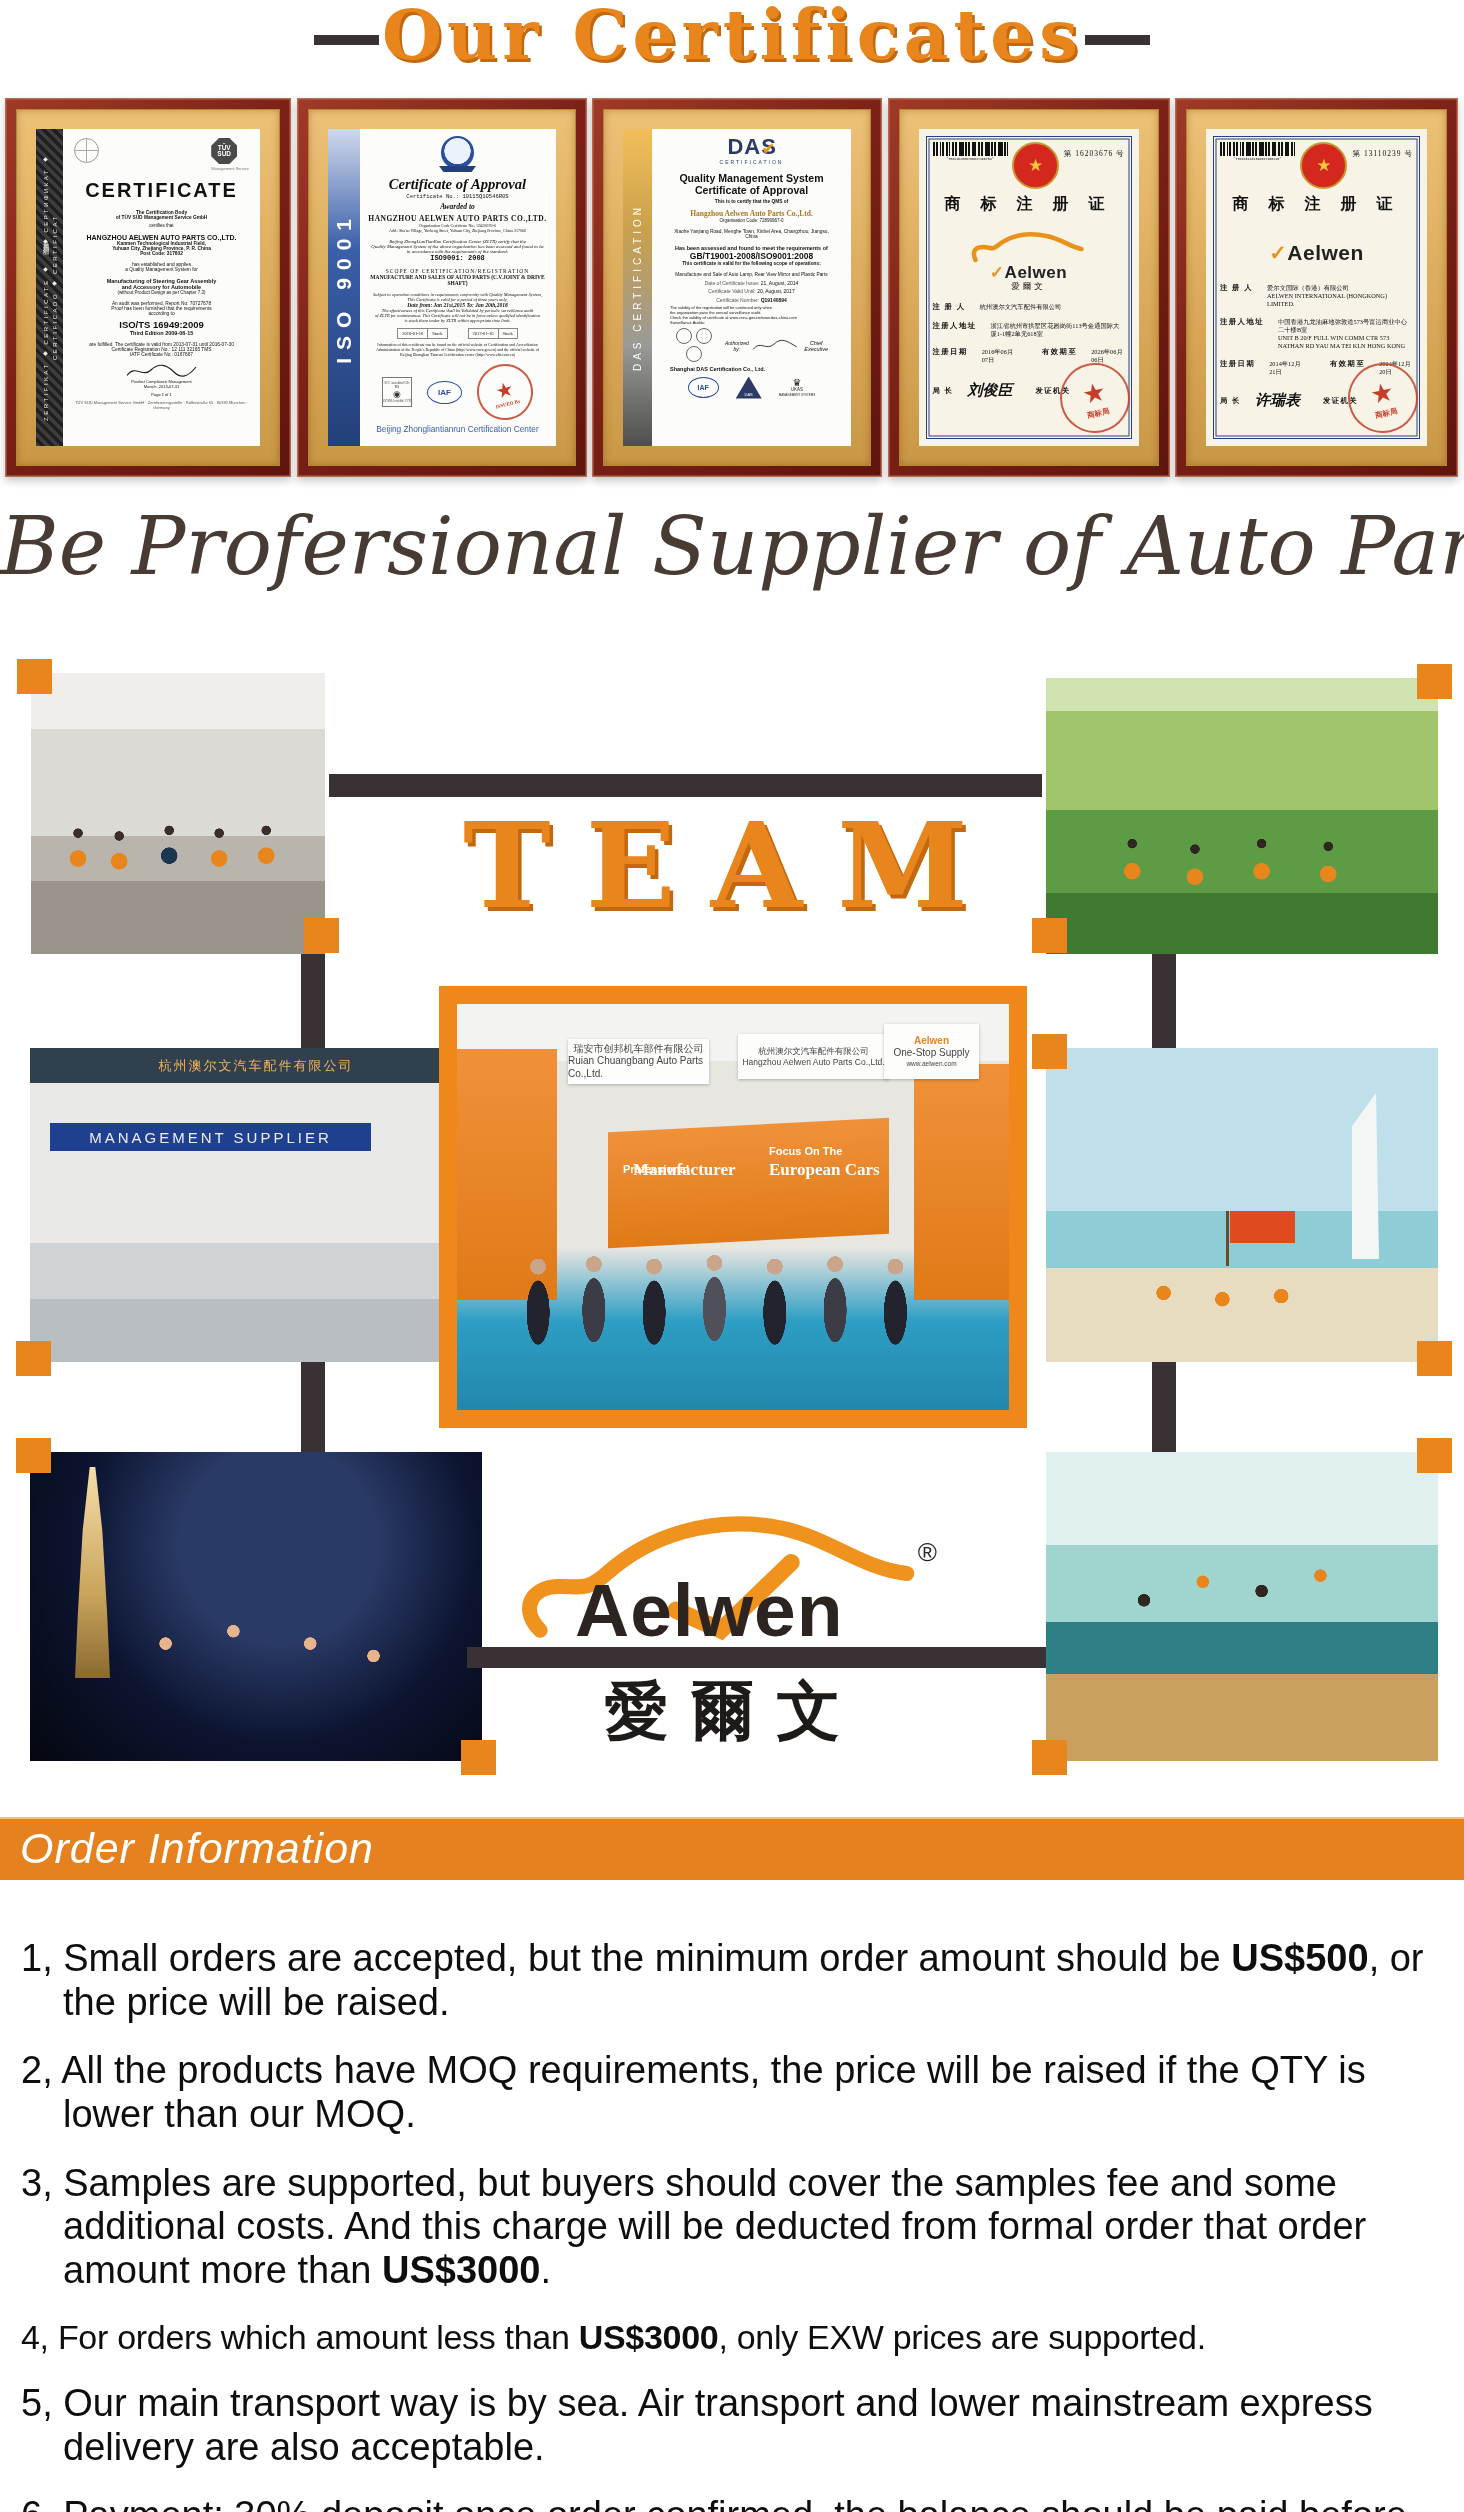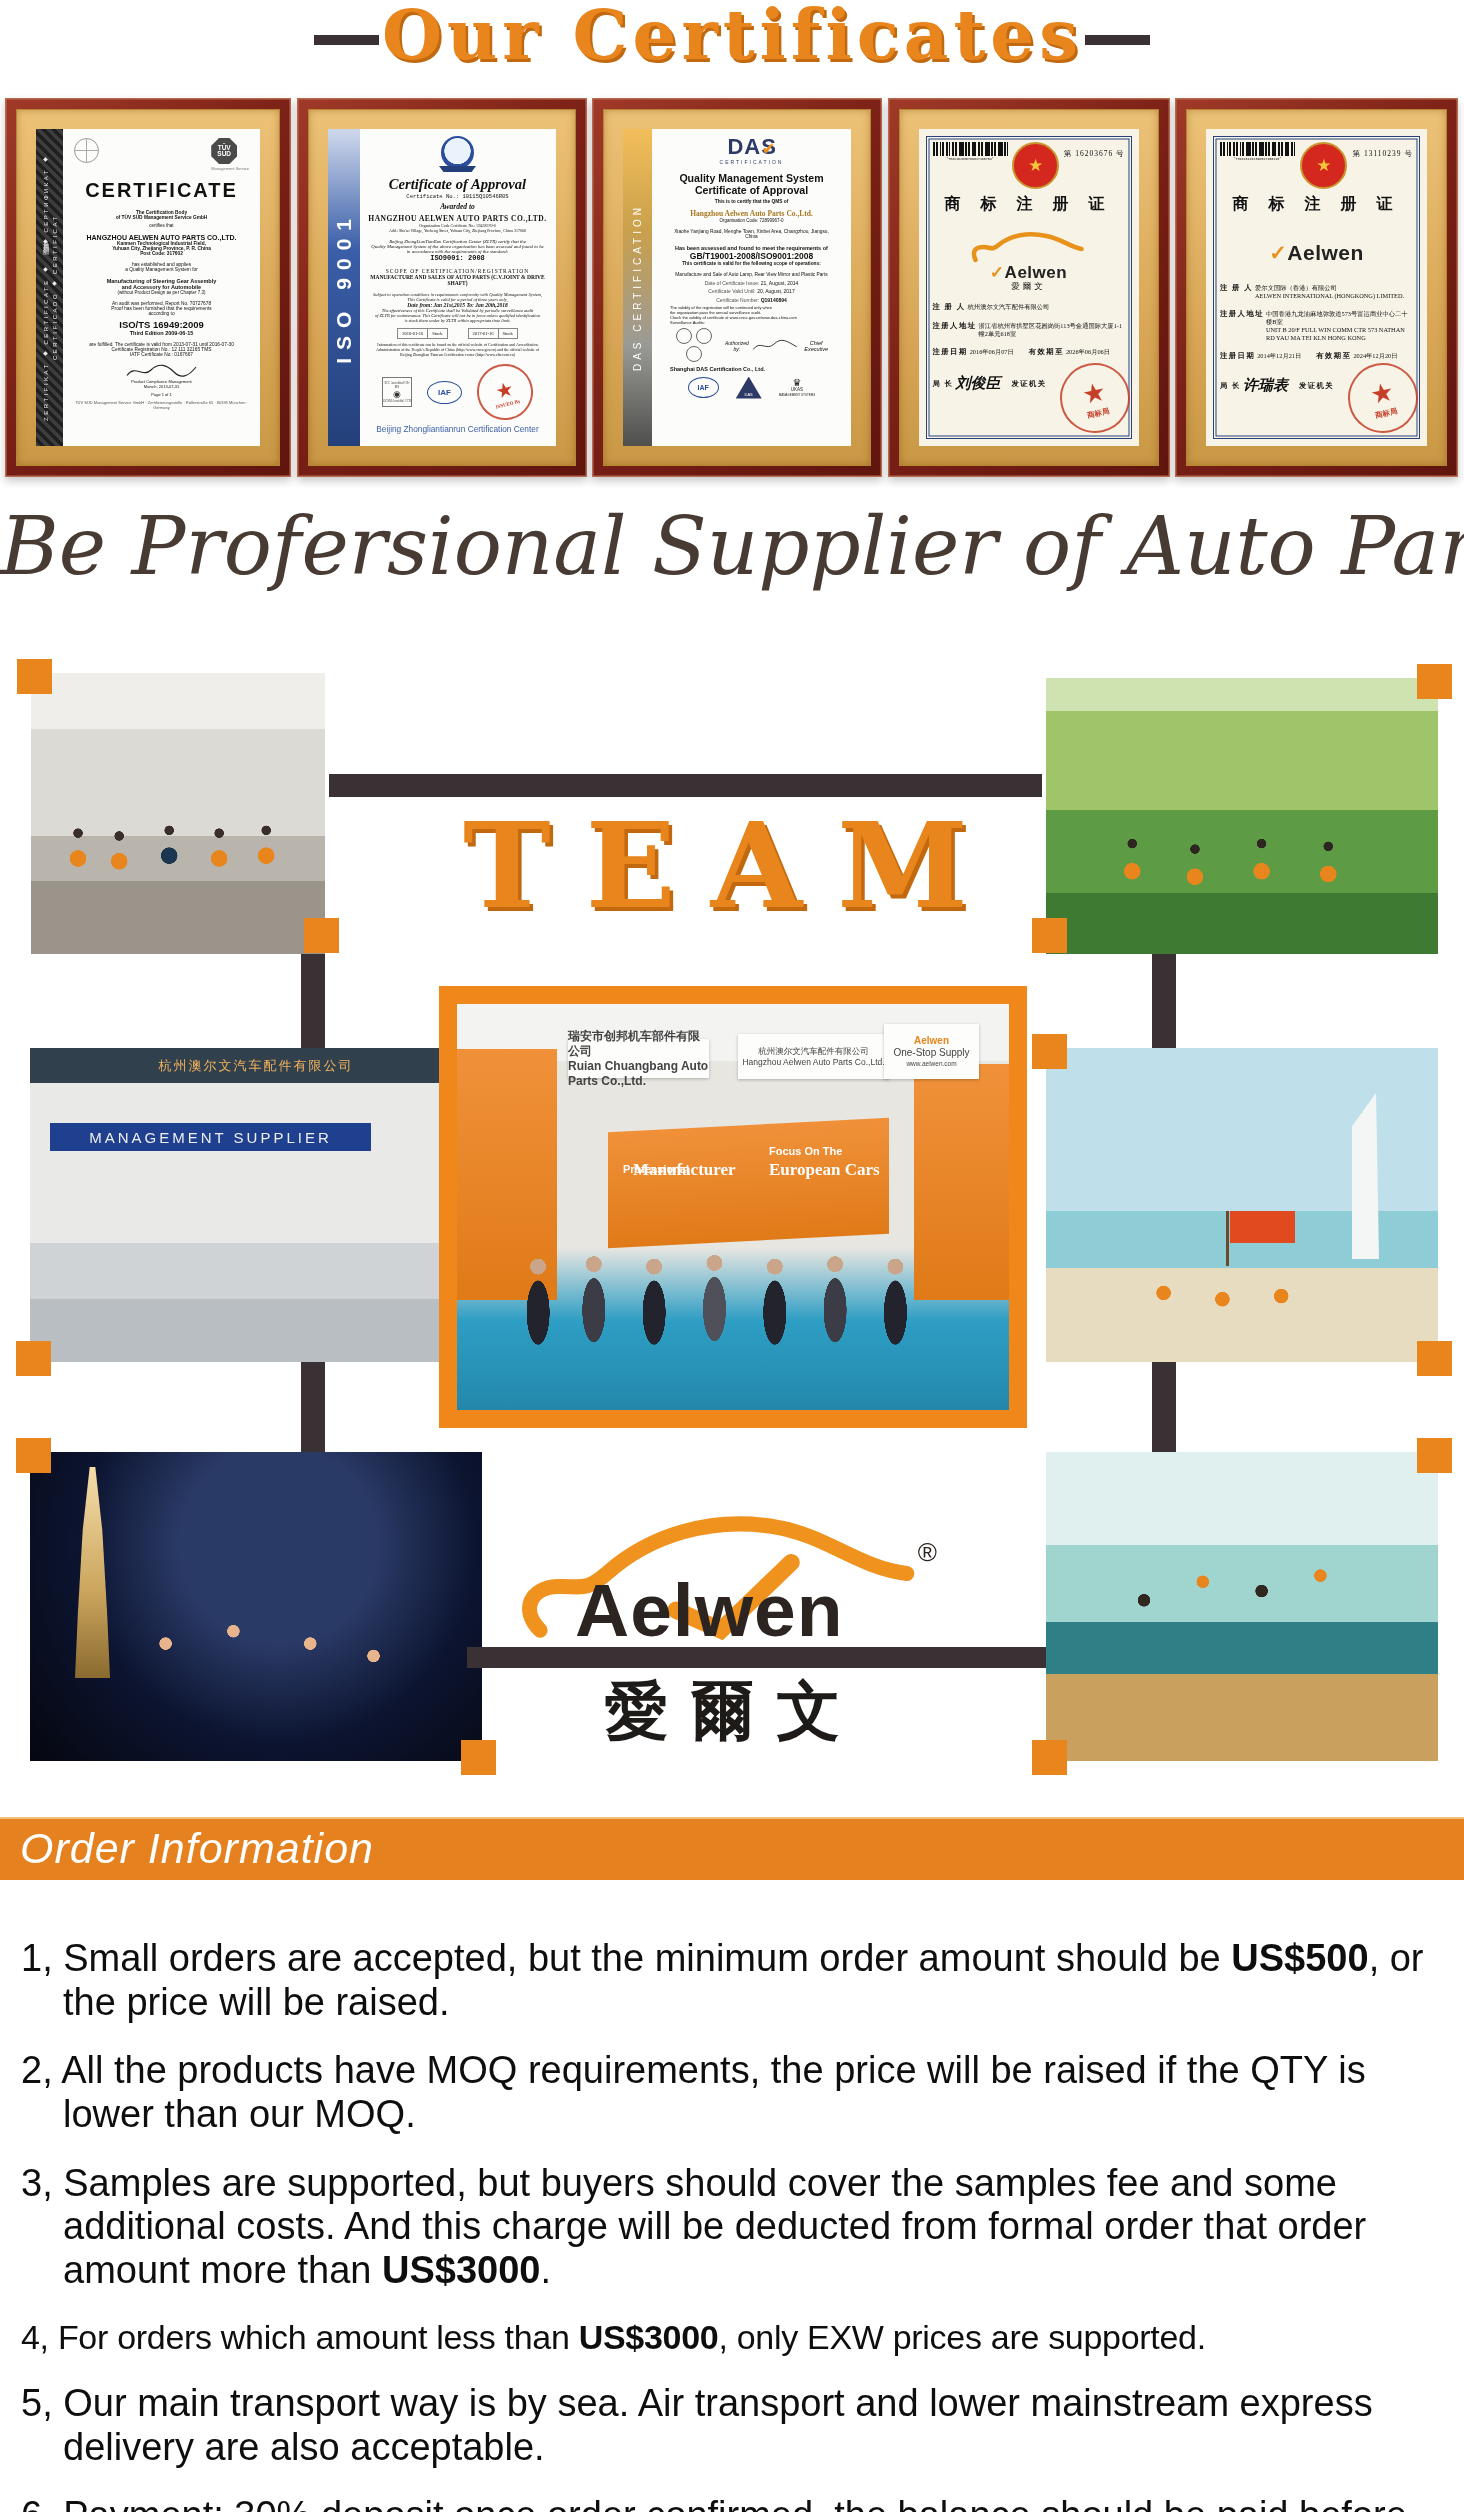--- a/index.html
+++ b/index.html
@@ -101,21 +101,21 @@
   .barcode{width:75px;height:14px;background:repeating-linear-gradient(90deg,#111 0 1.5px,#f7f3e7 1.5px 2.5px,#111 2.5px 4.5px,#f7f3e7 4.5px 6.5px);}
   .bartext{font-size:3.3px;font-family:"Liberation Mono",monospace;margin-top:1px;}
   .emblem{width:43px;height:43px;border-radius:50%;border:2.5px solid #c9972f;background:#d4281e;
     display:flex;align-items:center;justify-content:center;color:#f5c63a;font-size:17px;}
   .tmno{font-size:7.5px;margin-top:7px;letter-spacing:1px;}
   .tmtitle{font-size:16px;font-weight:bold;letter-spacing:8px;margin-top:5px;}
   .tmlogo-car{display:block;margin:0 auto;}
   .tmbrand{font-size:17px;font-weight:bold;color:#222;font-family:"Liberation Sans",sans-serif;letter-spacing:0.5px;line-height:15px;}
   .tmbrand .chk{color:#E8921C;}
   .tmcn{font-size:8.5px;letter-spacing:3px;margin-top:1px;}
-  .tmrow{display:flex;text-align:left;font-size:6.3px;margin-top:9px;gap:2px;align-items:baseline;}
+  .tmrow{display:flex;text-align:left;font-size:6.3px;margin-top:9px;gap:14px;align-items:baseline;}
   .tmlbl{font-weight:bold;font-size:7.3px;letter-spacing:1.5px;white-space:nowrap;}
   .tmval{line-height:8px;}
   .tmsig{font-size:15px;font-style:italic;font-weight:bold;}
   .tmstamp{position:absolute;right:9px;bottom:13px;width:66px;height:66px;transform:rotate(-12deg);}
   .tmstamp .stxt{font-size:7.5px;font-weight:bold;}
 
   
   .tagline{position:absolute;top:500px;left:0;width:100%;text-align:center;white-space:nowrap;
     font-family:"DejaVu Serif",serif;font-style:italic;font-size:80px;color:#473b33;}
 
@@ -513,21 +513,21 @@
     <div class="booth-head">杭州澳尔文汽车配件有限公司</div>
     <div class="booth-banner">MANAGEMENT SUPPLIER</div>
   </div>
   <div class="tab" style="left:461px;top:1034px;"></div>
   <div class="tab" style="left:16px;top:1341px;"></div>
 
   <div class="photo center-photo" style="left:439px;top:986px;width:588px;height:442px;">
     <div class="cwall" style="left:0;top:45px;width:100px;height:251px;"></div>
     <div class="cwall" style="left:151px;top:121px;width:281px;height:116px;transform:skewY(-3deg);"></div>
     <div class="cwall" style="right:0;top:60px;width:95px;height:236px;"></div>
-    <div class="csign" style="left:111px;top:35px;width:141px;height:39px;font-size:12px;font-weight:bold;">
+    <div class="csign" style="left:111px;top:35px;width:141px;height:45px;font-size:10px;">
       <span>瑞安市创邦机车部件有限公司</span>
         <span>Ruian Chuangbang Auto Parts Co.,Ltd.</span>
       </div>
     <div class="csign" style="left:281px;top:30px;width:151px;height:45px;font-size:8.5px;">
       <span>杭州澳尔文汽车配件有限公司</span>
         <span>Hangzhou Aelwen Auto Parts Co.,Ltd.</span>
       </div>
     <div class="csign" style="right:30px;top:20px;width:95px;height:55px;font-size:10px;">
       <b style="color:#E8851C;">Aelwen</b>
       <span>One-Stop Supply</span>

